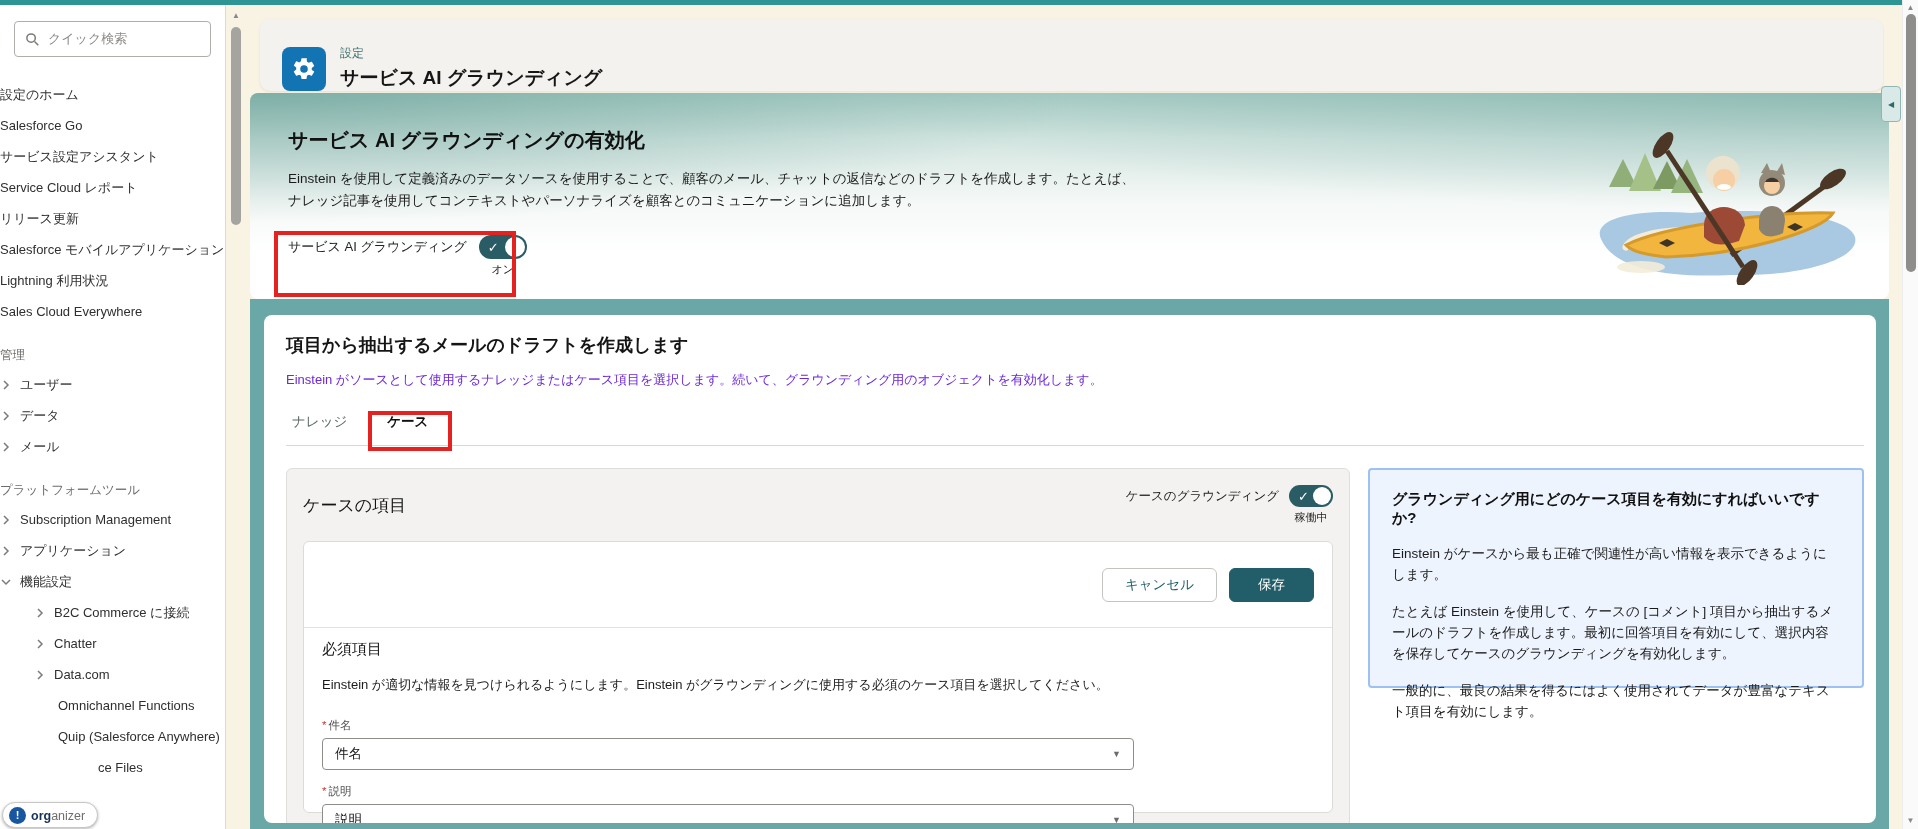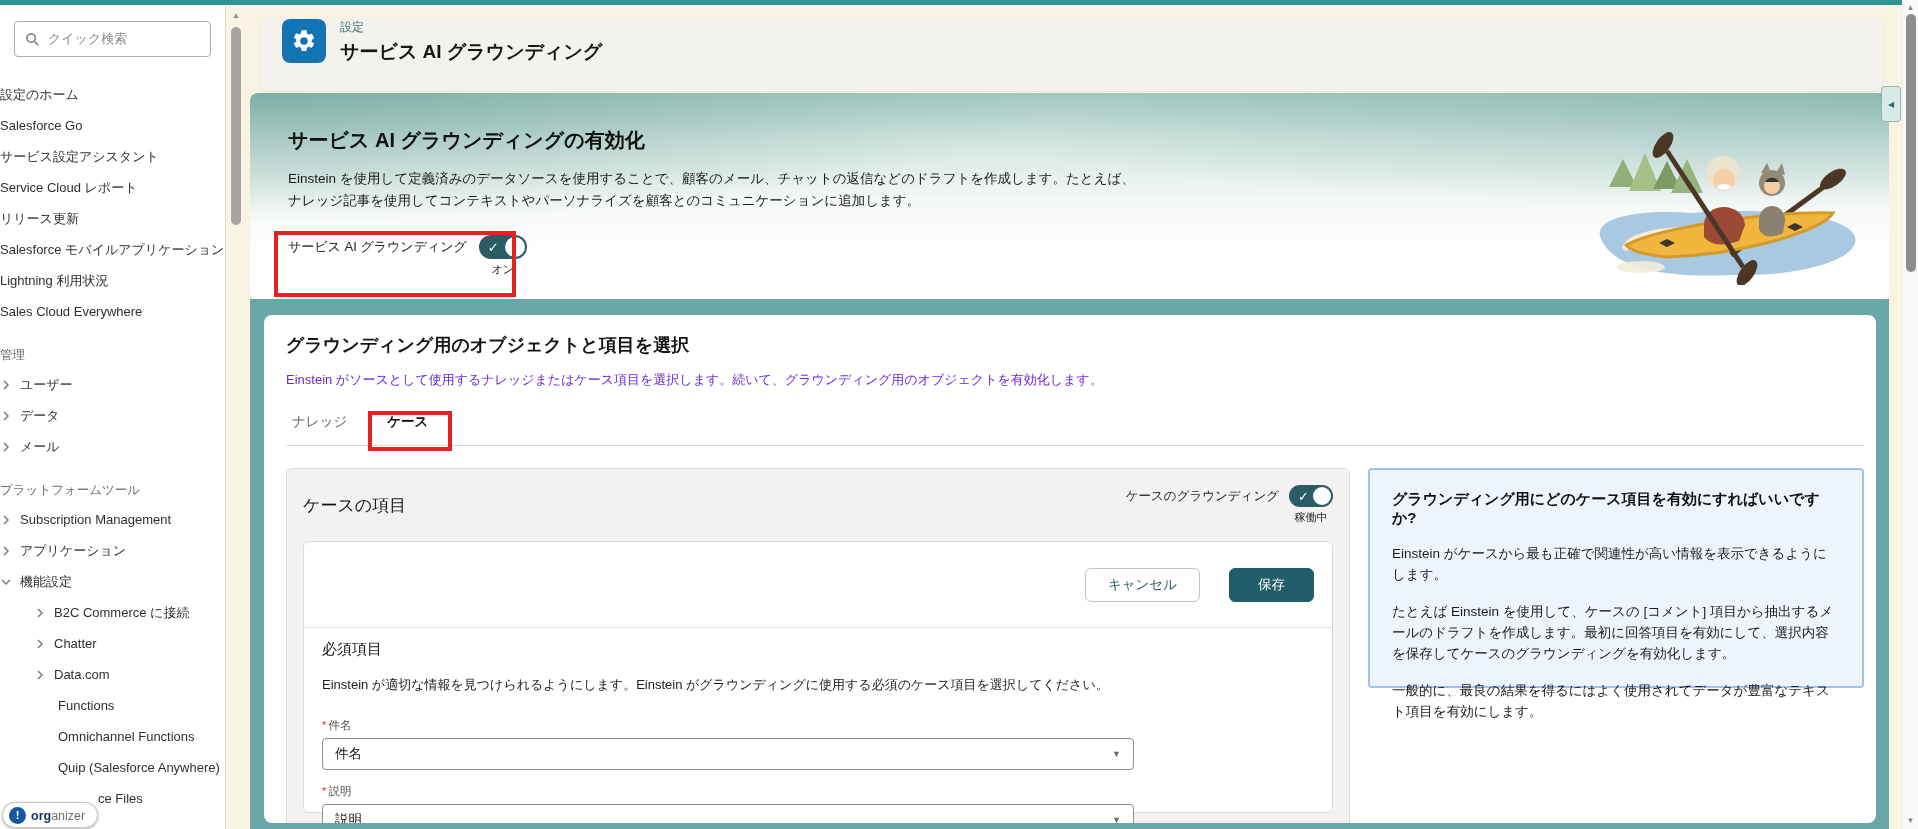--- a/index.html
+++ b/index.html
@@ -30,21 +30,21 @@
   .organizer-badge .rest { color: #706e6b; font-size: 12.5px; }
 
   
   .side-scroll { position: absolute; left: 228px; top: 5px; width: 16px; height: 824px; }
   .side-scroll .arrow { display: block; text-align: center; color: #8a8886; font-size: 8px; padding-top: 6px; }
   .side-scroll .thumb { position: absolute; left: 3px; top: 22px; width: 10px; height: 198px; background: #a6a4a1; border-radius: 5px; }
 
   
   .content { position: absolute; left: 250px; top: 5px; width: 1643px; height: 824px; }
 
-  .header-card { margin: 14px 10px 0 10px; height: 72px; background: #f4f2ef; border-radius: 10px; display: flex; align-items: flex-start; gap: 14px; padding: 0 22px; box-shadow: 0 1px 3px rgba(0,0,0,.08); }
+  .header-card { margin: 14px 10px 0 10px; height: 72px; background: #f4f2ef; border-radius: 10px; display: flex; align-items: flex-end; gap: 14px; padding: 0 22px; box-shadow: 0 1px 3px rgba(0,0,0,.08); }
   .gear-tile { width: 44px; height: 44px; background: #1374b4; border-radius: 8px; display: flex; align-items: center; justify-content: center; flex: none; }
   .eyebrow { font-size: 12px; color: #3f6f6e; margin-bottom: 3px; }
   .page-title { font-size: 19px; font-weight: bold; color: #161616; }
 
   
   .banner { position: relative; margin-top: 2px; width: 1639px; height: 206px; border-radius: 8px;
     background:
       radial-gradient(120% 150% at 0% 0%, rgba(84,146,138,.50), rgba(84,146,138,0) 42%),
       radial-gradient(130% 120% at 100% 0%, rgba(110,165,158,.45), rgba(110,165,158,0) 48%),
       linear-gradient(to bottom, #a7ccc4 0%, #d3e5e0 22%, #f4f8f6 52%, #ffffff 78%);
@@ -79,21 +79,21 @@
 
   .columns { display: flex; gap: 18px; margin-top: 22px; }
   .case-card { flex: none; width: 1064px; height: 420px; background: #f3f2f0; border: 1px solid #e0dedb; border-radius: 6px; padding: 0 16px; }
   .case-head { height: 72px; display: flex; align-items: center; justify-content: space-between; }
   .case-title { font-size: 17px; color: #141414; }
   .case-toggle { display: flex; align-items: flex-start; gap: 10px; }
   .case-toggle .t-label { font-size: 12.5px; color: #222; line-height: 22px; }
 
   .panel { background: #fff; border: 1px solid #dddbd8; border-radius: 6px; height: 272px; }
   .panel-head { height: 86px; display: flex; align-items: center; justify-content: flex-end; gap: 12px; padding: 0 18px; border-bottom: 1px solid #e3e1de; }
-  .btn { height: 34px; border-radius: 6px; font-size: 13.5px; cursor: pointer; font-family: inherit; margin-left: 17px; }
+  .btn { height: 34px; border-radius: 6px; font-size: 13.5px; cursor: pointer; font-family: inherit; }
   .btn-cancel { padding: 0 22px; border: 1px solid #c6c4c1; background: #fff; color: #1f5d68; }
   .btn-save { padding: 0 28px; border: 1px solid #215e69; background: #215e69; color: #fff; }
   .panel-body { padding: 12px 18px 0; }
   .req-title { font-size: 15px; color: #141414; }
   .req-desc { margin-top: 17px; font-size: 13px; color: #1b1b1b; }
   .field { margin-top: 24px; }
   .field + .field { margin-top: 14px; }
   .f-label { font-size: 11.5px; color: #514f4c; }
   .f-label .req { color: #c8372d; margin-right: 2px; }
   .combo { margin-top: 5px; width: 812px; height: 32px; border: 1px solid #8f8d8a; border-radius: 4px; background: #fff; display: flex; align-items: center; justify-content: space-between; padding: 0 12px; font-size: 13.5px; color: #141414; cursor: pointer; }
@@ -221,24 +221,20 @@
           </svg>
 
           <span class="lbl">Chatter</span>
         </li>
         <li class="kind-sub">
           <svg class="chev-r" viewBox="0 0 12 12">
             <path d="M4 2l4 4-4 4" stroke="#7d7b78" stroke-width="1.5" fill="none"></path>
           </svg>
 
           <span class="lbl">Data.com</span>
-        </li>
-        <li class="kind-subplain">
-
-          <span class="lbl">Functions</span>
         </li>
         <li class="kind-subplain">
 
           <span class="lbl">Omnichannel Functions</span>
         </li>
         <li class="kind-subplain">
 
           <span class="lbl">Quip (Salesforce Anywhere)</span>
         </li>
         <li class="kind-clipped">
@@ -312,21 +308,21 @@
         <path d="M194 55 a8 8 0 0 1 14 0 z" fill="#3c3630"></path>
         <path d="M188 94 C188 74, 214 74, 214 94 L212 106 C200 112, 192 110, 188 102 Z" fill="#8b8171"></path>
         <line x1="96" y1="24" x2="172" y2="140" stroke="#4c3727" stroke-width="5"></line>
         <ellipse cx="92" cy="18" rx="15" ry="7" fill="#4c3727" transform="rotate(-55 92 18)"></ellipse>
         <ellipse cx="176" cy="146" rx="15" ry="7" fill="#4c3727" transform="rotate(-55 176 146)"></ellipse>
       </svg>
     </div>
 
     <div class="lower">
       <div class="section-card">
-        <div class="sec-title">グラウンディング用のオブジェクトと項目を選択</div>
+        <div class="sec-title">項目から抽出するメールのドラフトを作成します</div>
         <div class="sec-desc">Einstein がソースとして使用するナレッジまたはケース項目を選択します。続いて、グラウンディング用のオブジェクトを有効化します。</div>
         <div class="tabs">
           <span class="tab">ナレッジ</span>
           <span class="tab active">ケース</span>
         </div>
         <div class="red-box box2"></div>
 
         <div class="columns">
 
           <div class="case-card">

